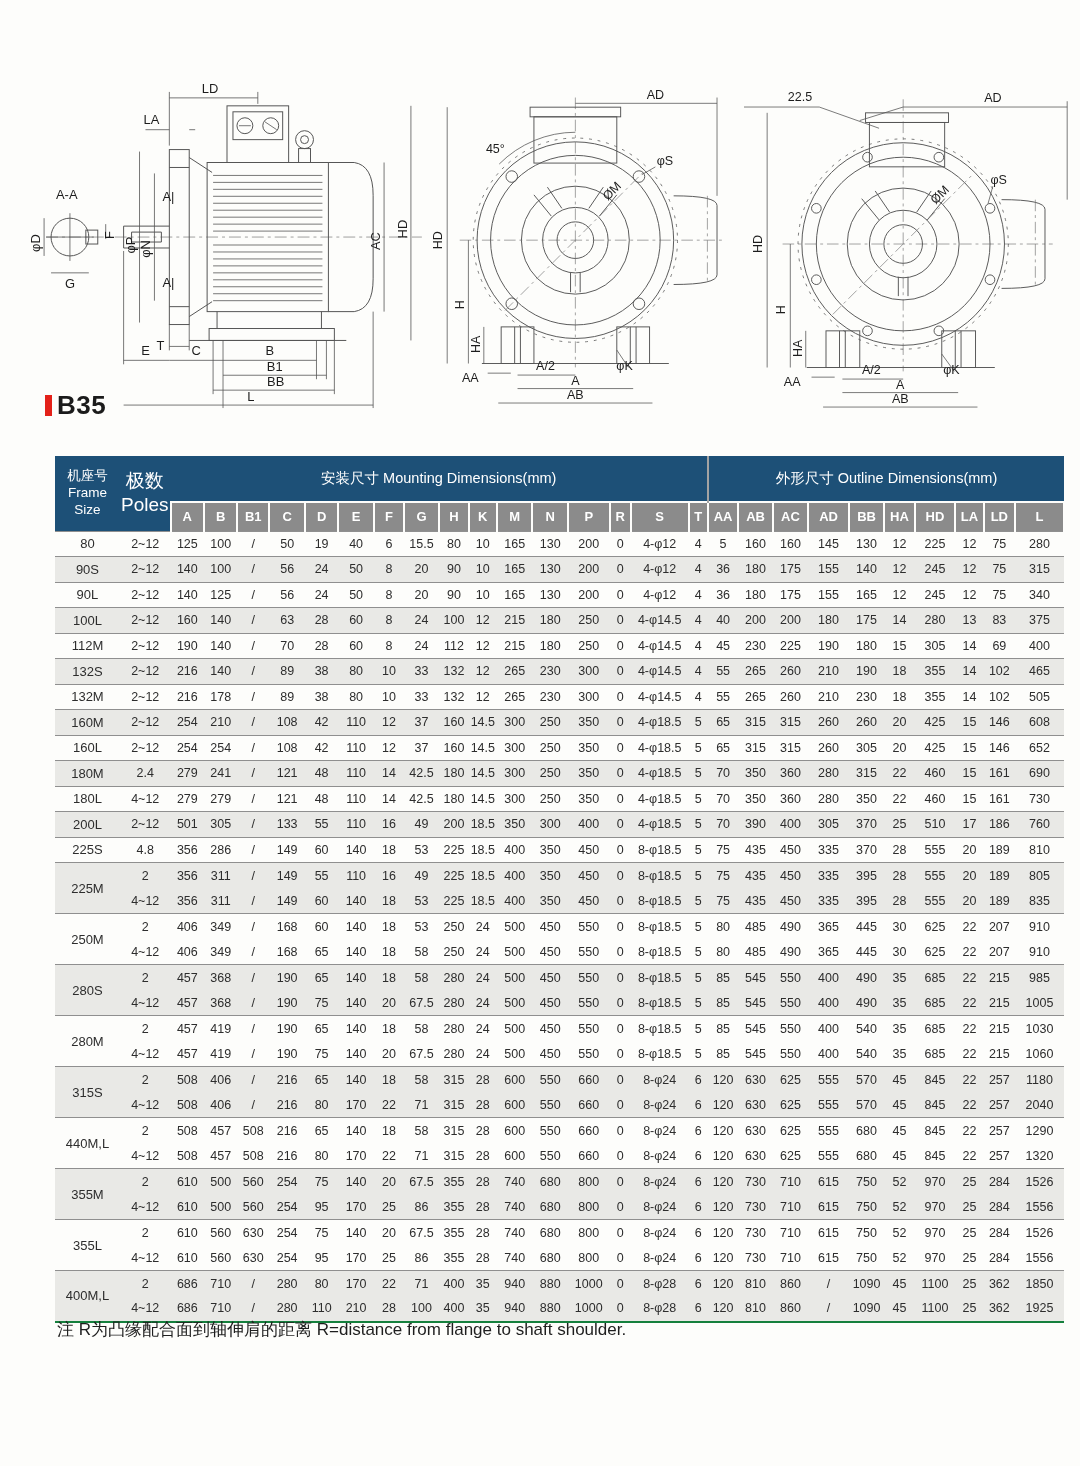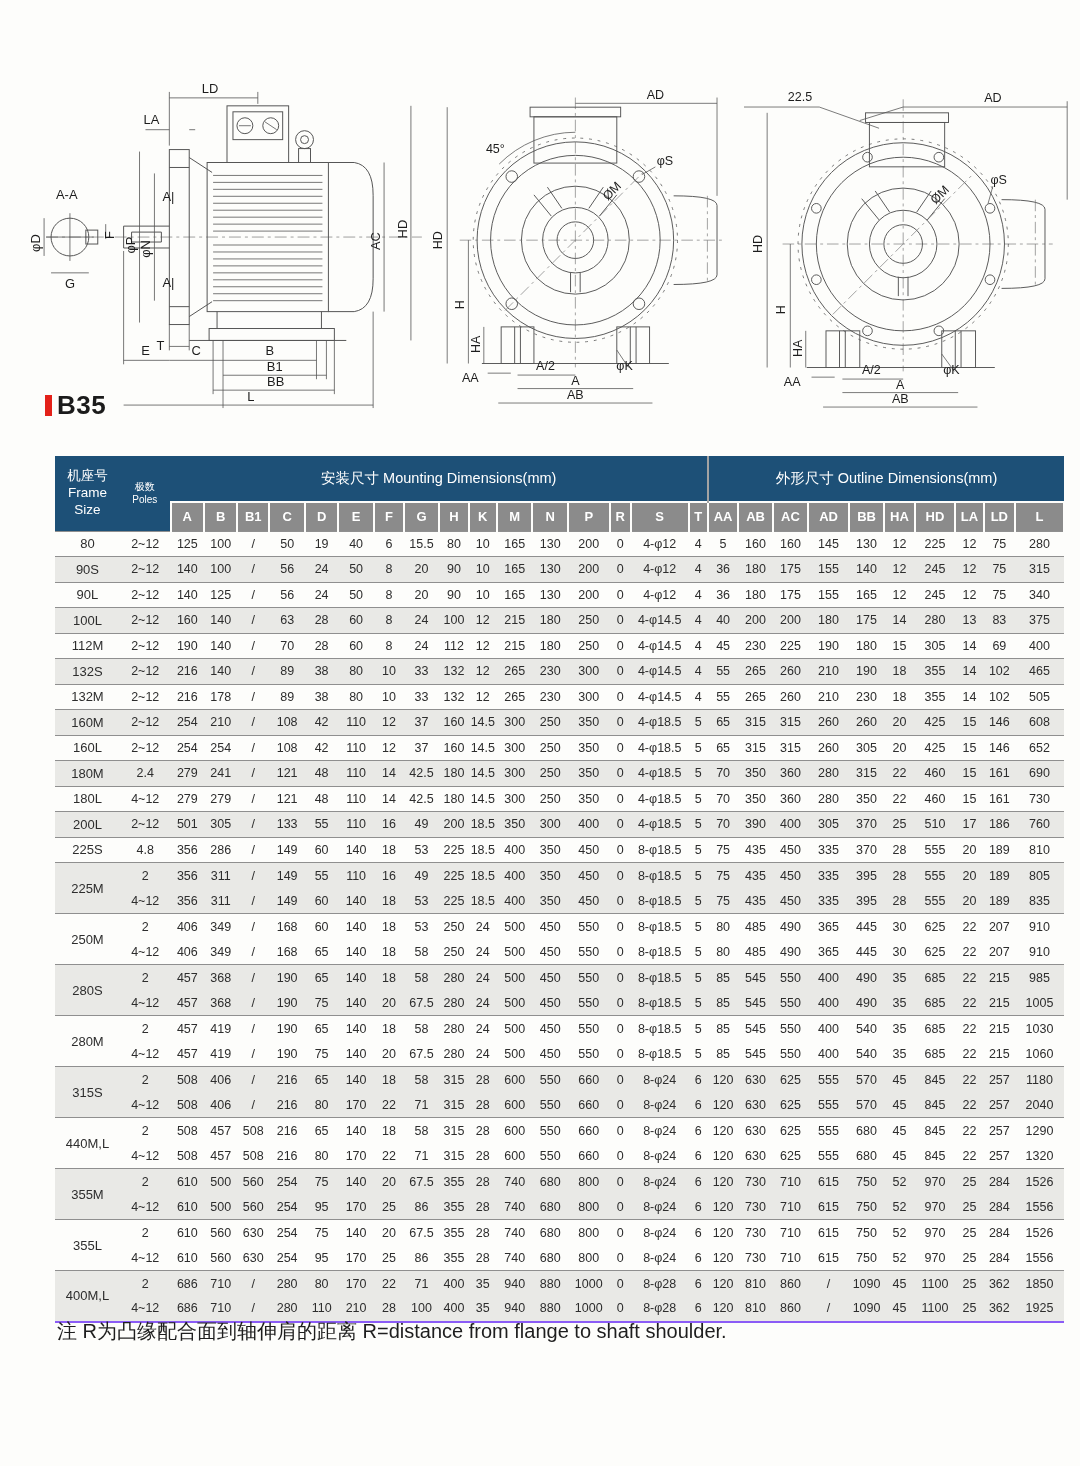--- a/index.html
+++ b/index.html
@@ -19,32 +19,32 @@
   
   .section-head { position:absolute; top:390px; left:45px; display:flex; align-items:center; gap:5px; }
   .section-head .bar { width:7px; height:21px; background:#e32119; }
   .section-head .txt { font-size:26px; font-weight:bold; color:#1b1b1b; letter-spacing:0.5px; }
   
   table.dims { position:absolute; top:424px; left:55px; width:1010px;
     border-collapse:collapse; table-layout:fixed;margin-top:32px; }
   table.dims th, table.dims td { padding:0; text-align:center; vertical-align:middle; }
   th.blue { background:#1d5077; color:#fff; font-weight:normal; }
   th.frame-h { font-size:13.5px; line-height:1.25; }
-  th.poles-h { font-size:10px; line-height:1.3; }
+  th.poles-h { font-size:19px; line-height:1.3; }
   th.band { font-size:14.5px; height:46px; }
   th.band.outline-band { border-left:2px solid #a3a3a3; }
   tr.colrow th { background:#8b8b8b; color:#fff; font-size:13px; font-weight:bold;
     height:29px; border:2px solid #fdfdfb; border-bottom:none; }
   tbody td { font-size:12.5px; height:25.5px; color:#2d2d2d; white-space:nowrap; overflow:hidden; }
   tbody tr.shaded { background:#e9e9e6; }
   tbody tr.group-start td { border-top:1.5px solid #8f8f8f; }
-  tbody { border-bottom:2px solid #8b5cf6; }
+  tbody { border-bottom:2px solid #15803d; }
   td.frame-cell { font-size:13px; }
   
-  .note { position:absolute; top:1318px; left:57px; font-size:20px; color:#1e1e1e; }
+  .note { position:absolute; top:1318px; left:57px; font-size:17px; color:#1e1e1e; }
 </style>
 </head>
 <body>
 
 <div class="drawings">
 
   <svg width="398" height="338" viewBox="0 0 400 340">
     <line class="cl" x1="18" y1="160" x2="396" y2="160"></line>
 
     <text x="28" y="122">A-A</text>

